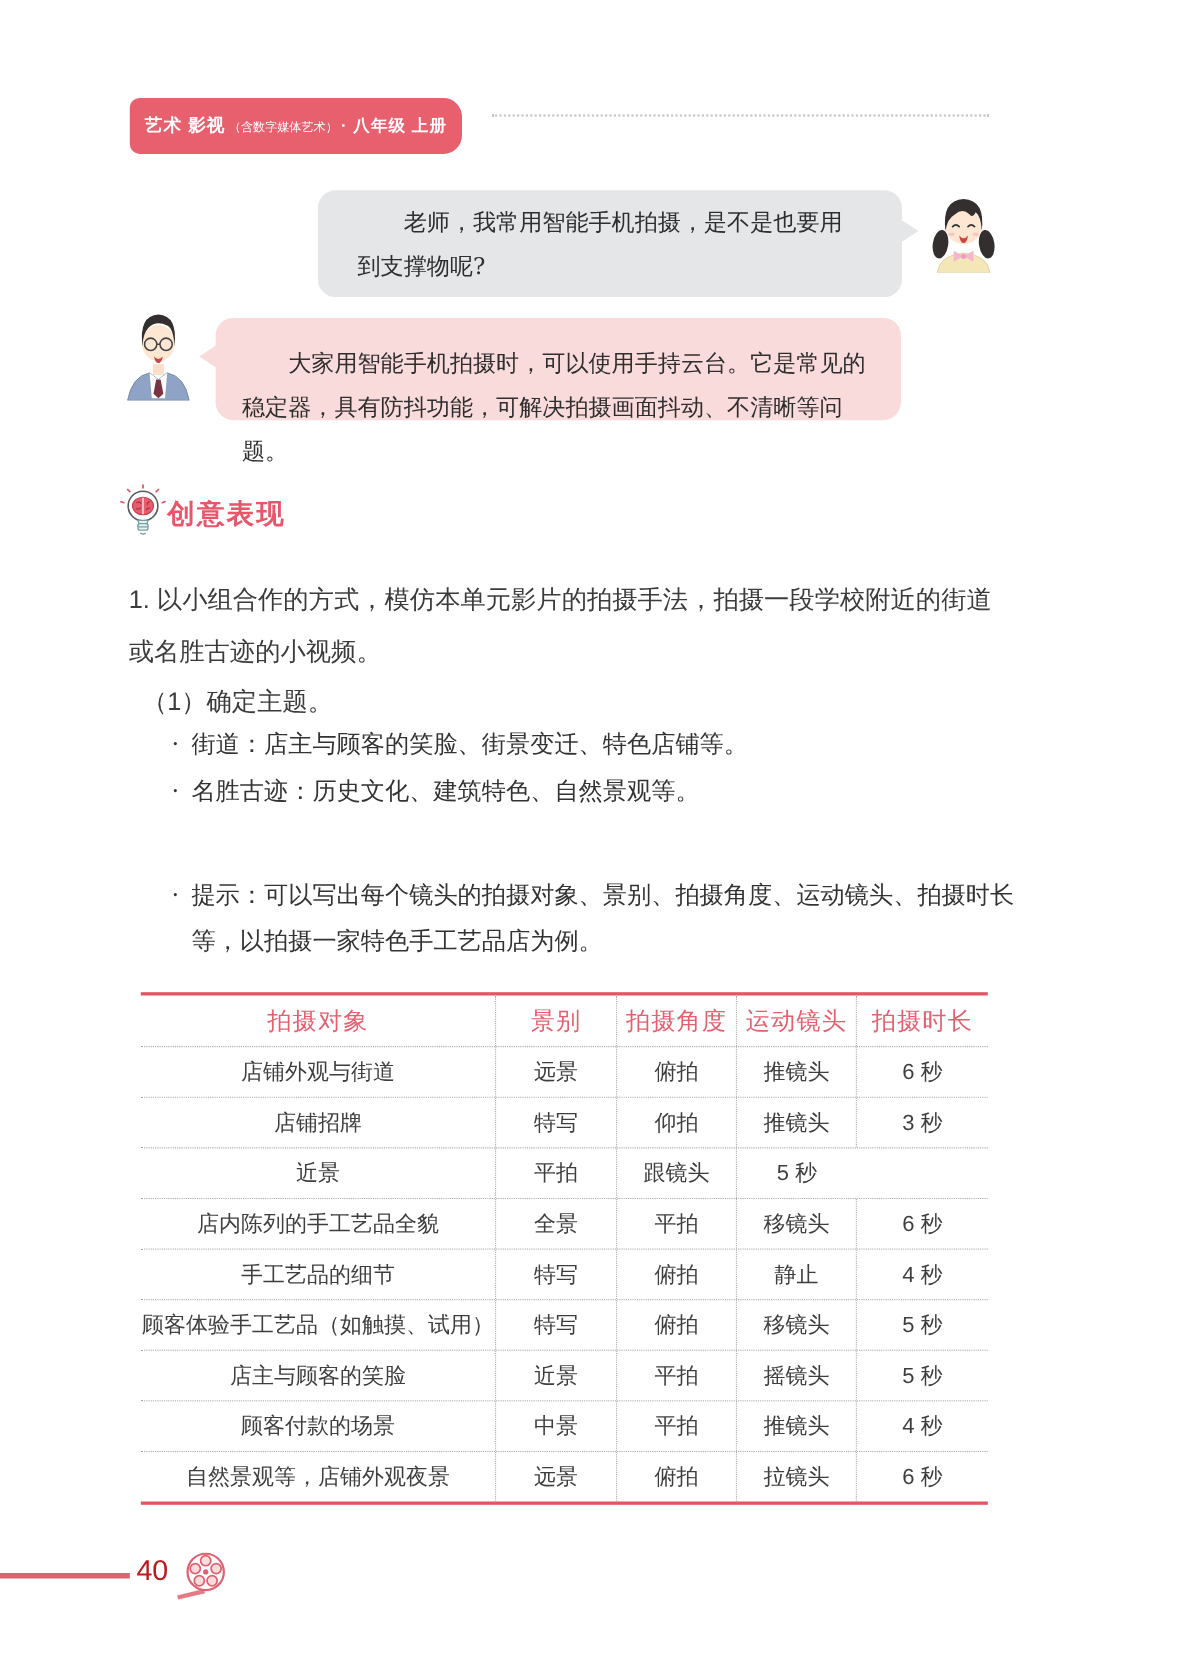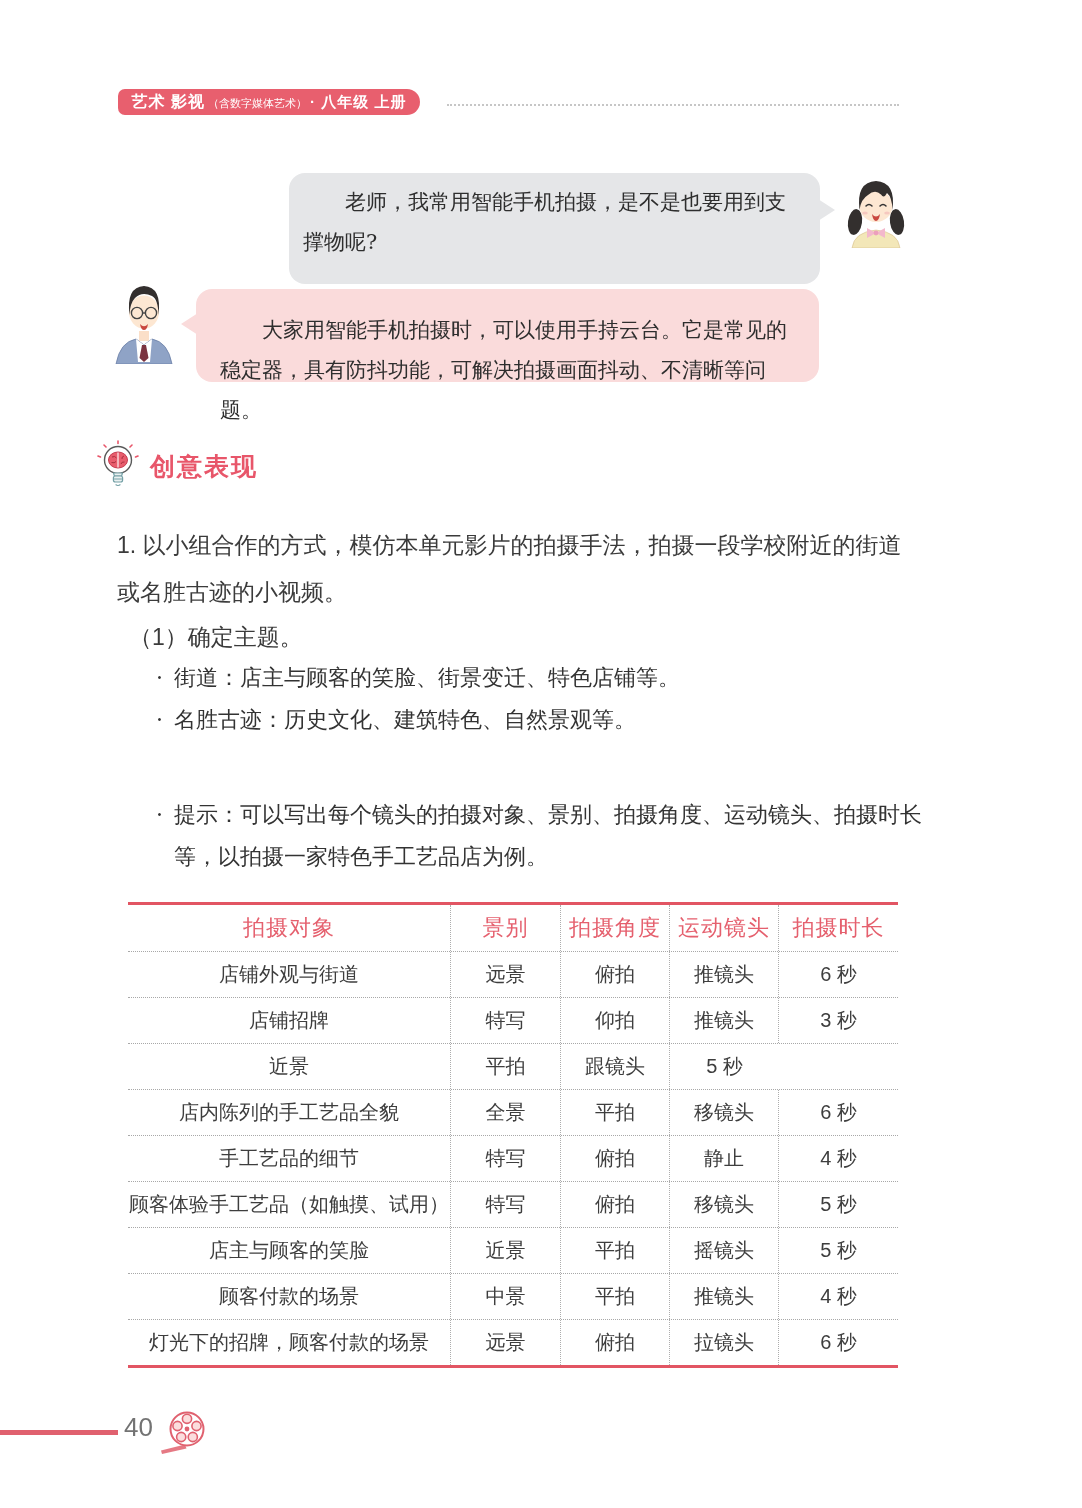--- a/index.html
+++ b/index.html
@@ -1,44 +1,44 @@
 <!DOCTYPE html>
 <html lang="zh"><head>
 <meta charset="utf-8">
 <style>
   html,body{margin:0;padding:0;background:#ffffff;}
   .page{position:relative;width:1082px;height:1508px;background:#fff;overflow:hidden;
         font-family:"Liberation Sans",sans-serif;color:#3b3b3b;}
 
   
-  .header-badge{position:absolute;left:118px;top:89px;width:302px;height:26px;
+  .header-badge{position:absolute;left:118px;top:89px;width:302px;height:51px;
     background:#e85f6e;border-radius:9px 17px 17px 9px;color:#fff;
     display:flex;align-items:center;justify-content:center;gap:3px;white-space:nowrap;}
   .badge-main{font-size:16px;font-weight:bold;letter-spacing:1px;}
   .badge-paren{font-size:11px;margin-top:2px;}
   .badge-rest{font-size:15px;font-weight:bold;letter-spacing:1px;}
   .header-dots{position:absolute;left:447px;top:104px;width:452px;height:0;
     border-top:2px dotted #c6c6c6;}
 
   
   .bubble{position:absolute;box-sizing:border-box;border-radius:16px;
     font-family:"DejaVu Serif",serif;font-size:21px;line-height:40px;color:#2e2e2e;}
   .bubble p{margin:0;text-indent:2em;}
-  .bubble-student{left:289px;top:173px;width:531px;height:111px;background:#e5e6e8;padding:9px 14px;}
+  .bubble-student{left:289px;top:173px;width:531px;height:97px;background:#e5e6e8;padding:9px 36px;}
   .bubble-student::after{content:"";position:absolute;right:-15px;top:26px;width:0;height:0;
     border-top:11px solid transparent;border-bottom:11px solid transparent;border-left:17px solid #e5e6e8;}
   .bubble-teacher{left:196px;top:289px;width:623px;height:93px;background:#fadbdb;padding:21px 24px;}
   .bubble-teacher::before{content:"";position:absolute;left:-15px;top:24px;width:0;height:0;
     border-top:11px solid transparent;border-bottom:11px solid transparent;border-right:17px solid #fadbdb;}
   .avatar{position:absolute;}
   .avatar-student{left:846px;top:176px;}
   .avatar-teacher{left:112px;top:282px;}
 
   
-  .section-header{position:absolute;left:96px;top:440px;display:flex;align-items:center;gap:10px;justify-content:center;}
+  .section-header{position:absolute;left:108px;top:440px;display:flex;align-items:center;justify-content:center;}
   .section-title{font-size:25px;font-weight:bold;color:#e8566a;letter-spacing:2px;}
 
   
   .para{position:absolute;margin:0;}
   .item1{left:117px;top:522px;width:804px;font-size:23px;line-height:47px;color:#3b3b3b;}
   .step{left:129px;font-size:23px;color:#3b3b3b;}
   .step1{top:622px;}
   .step2{top:758px;}
   .bullet{left:138px;width:784px;font-family:"DejaVu Serif",serif;font-size:22px;
     line-height:42px;color:#333;padding-left:36px;text-indent:-18px;box-sizing:border-box;}
@@ -54,21 +54,21 @@
   .thead{height:46px;}
   .trow{height:45px;border-top:1px dotted #a8a8a8;text-align:center;}
   .hcell{display:flex;align-items:center;justify-content:center;
     font-size:22px;color:#e5606e;letter-spacing:1px;}
   .tcell{display:flex;align-items:center;justify-content:center;
     font-size:20px;color:#3e3e3e;white-space:nowrap;}
   .hcell:not(:last-child),.tcell:not(:last-child){border-right:1px dotted #adadad;}
 
   
   .footer-bar{position:absolute;left:0;top:1430px;width:118px;height:5px;background:#e0616f;}
-  .page-number{position:absolute;left:124px;top:1412px;font-size:26px;color:#737373;}
+  .page-number{position:absolute;left:124px;top:1412px;font-size:26px;color:#b91c1c;}
   .reel-icon{position:absolute;left:160px;top:1404px;}
 </style>
 </head>
 <body>
 
 <div class="page">
 
   <div class="header-badge">
     <span class="badge-main">艺术 影视</span>
     <span class="badge-paren">（含数字媒体艺术）</span>
@@ -205,21 +205,21 @@
           <div class="tcell">5 秒</div>
         </div>
         <div class="trow">
           <div class="tcell">顾客付款的场景</div>
           <div class="tcell">中景</div>
           <div class="tcell">平拍</div>
           <div class="tcell">推镜头</div>
           <div class="tcell">4 秒</div>
         </div>
         <div class="trow">
-          <div class="tcell">灯光下的招牌，顾客付款的场景</div>
+          <div class="tcell">自然景观等，店铺外观夜景</div>
           <div class="tcell">远景</div>
           <div class="tcell">俯拍</div>
           <div class="tcell">拉镜头</div>
           <div class="tcell">6 秒</div>
         </div>
       </div>
   </div>
 
   <div class="footer-bar"></div>
   <div class="page-number">40</div>

